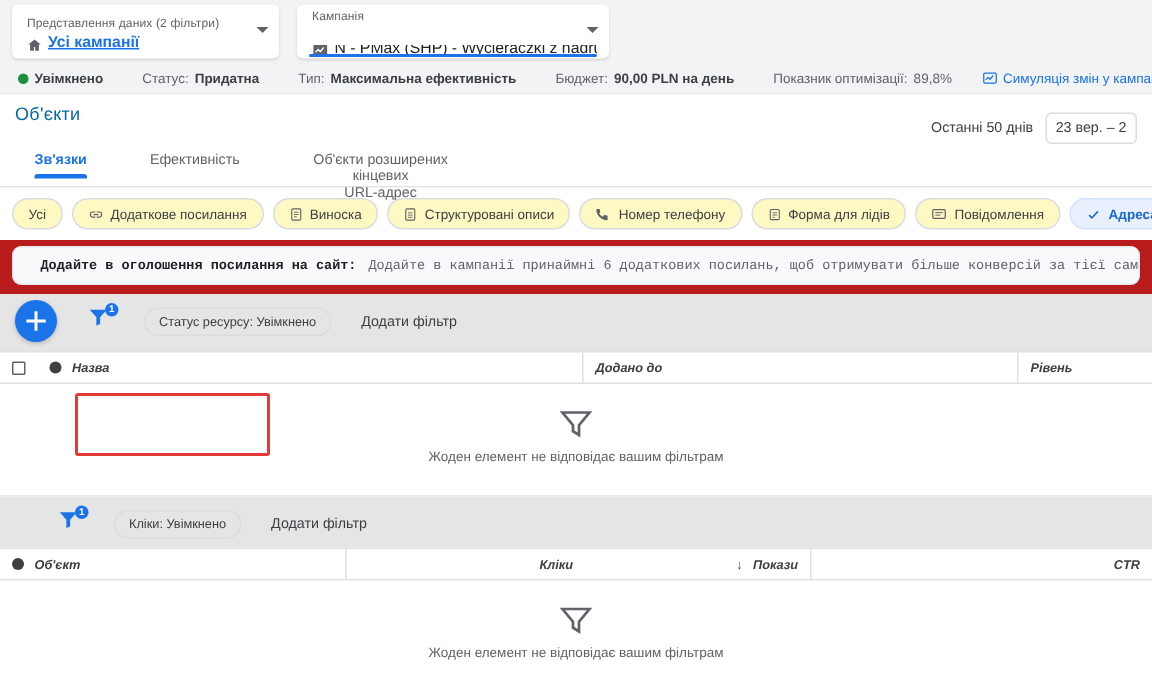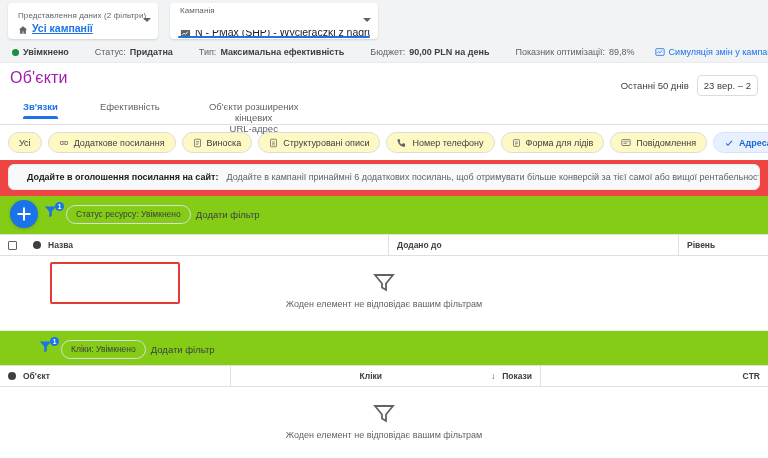--- a/index.html
+++ b/index.html
@@ -25,21 +25,21 @@
     background: #ffffff;
     border-radius: 4px;
     height: 36px;
     padding: 3px 8px 0 10px;
     display: flex;
     flex-direction: column;
     justify-content: center;
     position: relative;
     box-shadow: 0 1px 2px rgba(60,64,67,.18);
   }
-  .selector.view { width: 150px; }
+  .selector.view { width: 178px; }
   .selector.campaign { width: 208px; gap: 14px; }
   .sel-label {
     font-size: 8px;
     color: #5f6368;
     line-height: 10px;
     letter-spacing: .1px;
   }
   .sel-value {
     display: flex;
     align-items: flex-end;
@@ -99,23 +99,23 @@
   
   .page-head {
     height: 30px;
     padding: 6px 10px 0 10px;
     display: flex;
     align-items: flex-start;
     justify-content: space-between;
     background: #fff;
   }
   .page-title {
-    font-size: 16px;
+    font-size: 12px;
     font-weight: normal;
-    color: #a21caf;
+    color: #0369a1;
     letter-spacing: .2px;
   }
   .daterange {
     display: flex;
     align-items: center;
     gap: 8px;
     font-size: 9.5px;
     color: #3c4043;
     margin-top: 6px;
   }
@@ -184,44 +184,44 @@
     cursor: pointer;
   }
   .chip.selected {
     background: #e8f0fe;
     border-color: #d2e3fc;
     color: #1967d2;
     font-weight: bold;
   }
 
   
-  .banner-wrap { padding: 4px 8px 6px 8px; background:#ef4444; }
+  .banner-wrap { padding: 4px 8px 6px 8px; background:#b91c1c;font-family:Liberation Mono, monospace; }
   .banner {
     background: #f8f9fa;
     border: 1px solid #e8eaed;
     border-radius: 6px;
     height: 26px;
     display: flex;
     align-items: center;
     gap: 8px;
     padding: 0 10px;
     font-size: 9px;
     color: #5f6368;
     white-space: nowrap;
     overflow: hidden;
   }
   .banner b { color: #202124; }
 
   
   .toolbar {
     display: flex;
     align-items: center;
-    gap: 5px;
+    gap: 20px;
     padding: 4px 10px 6px 10px;
-    background: #84cc16;
+    background: #e5e5e5;
   }
   .fab {
     width: 28px; height: 28px;
     border-radius: 50%;
     background: #1a73e8;
     position: relative;
     flex: 0 0 auto;
     box-shadow: 0 1px 3px rgba(60,64,67,.3);
     cursor: pointer;
   }
@@ -268,20 +268,21 @@
   .tbl { width: 100%; background: #fff; }
   .tbl-head {
     display: flex;
     align-items: flex-start;
     height: 22px;
     border-top: 1px solid #e0e0e0;
     border-bottom: 1px solid #e0e0e0;
     font-size: 8.5px;
     font-weight: bold;
     color: #3c4043;
+    font-style: italic;
   }
   .th { padding: 0 8px; display: flex; align-items: center; gap: 7px; height: 100%; }
   .th.divider { border-left: 1px solid #e0e0e0; }
   .th.num { justify-content: flex-end; }
   .cbox {
     width: 9px; height: 9px;
     border: 1px solid #5f6368;
     border-radius: 1px;
     flex: 0 0 auto;
     cursor: pointer;

